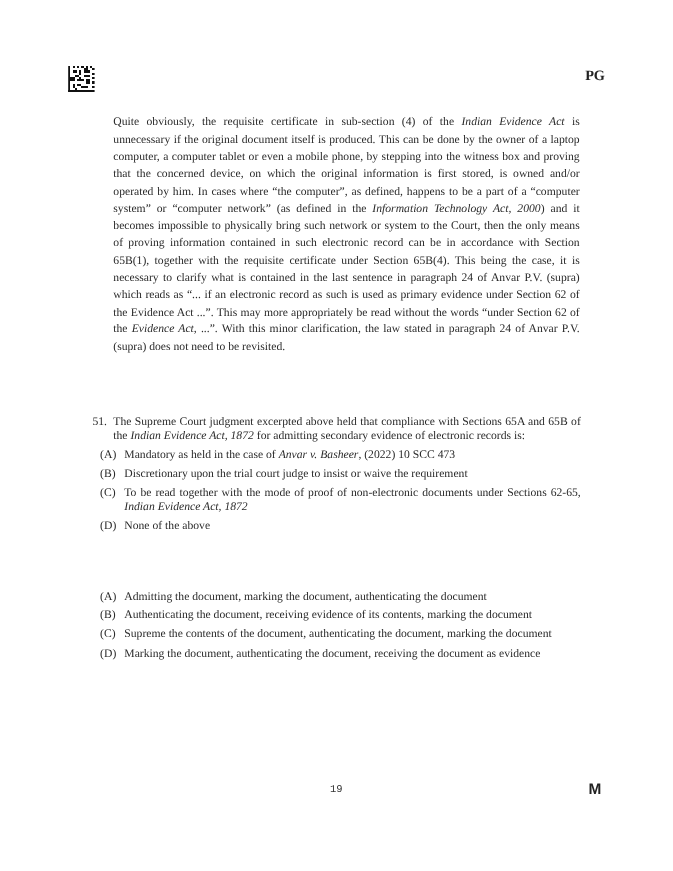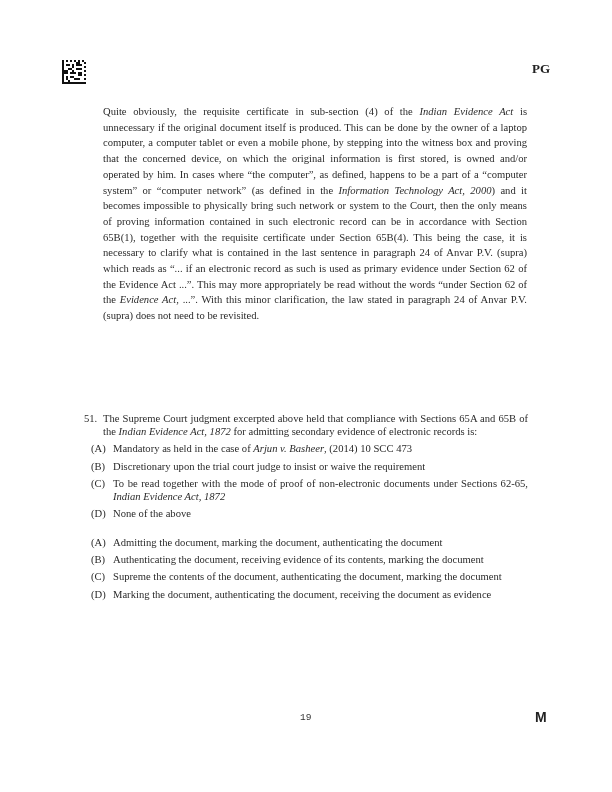--- a/index.html
+++ b/index.html
@@ -65,29 +65,29 @@
       <rect x="9" y="2" width="1" height="1" fill="#111"></rect>
     <rect x="5" y="5" width="1" height="1" fill="#111"></rect>
       <rect x="3" y="10" width="1" height="1" fill="#111"></rect>
   </svg>
   <div class="code">PG</div>
 
   <div class="passage">
     <p><span>Quite obviously, the requisite certificate in sub-section (4) of the </span><i>Indian Evidence Act</i><span> is unnecessary if the original document itself is produced. This can be done by the owner of a laptop computer, a computer tablet or even a mobile phone, by stepping into the witness box and proving that the concerned device, on which the original information is first stored, is owned and/or operated by him. In cases where “the computer”, as defined, happens to be a part of a “computer system” or “computer network” (as defined in the </span><i>Information Technology Act, 2000</i><span>) and it becomes impossible to physically bring such network or system to the Court, then the only means of proving information contained in such electronic record can be in accordance with Section 65B(1), together with the requisite certificate under Section 65B(4). This being the case, it is necessary to clarify what is contained in the last sentence in paragraph 24 of Anvar P.V. (supra) which reads as “... if an electronic record as such is used as primary evidence under Section 62 of the Evidence Act ...”. This may more appropriately be read without the words “under Section 62 of the </span><i>Evidence Act</i><span>, ...”. With this minor clarification, the law stated in paragraph 24 of Anvar P.V. (supra) does not need to be revisited.</span></p>
   </div>
 
-  <div class="q" style="top:412px;">
+  <div class="q" style="top:377px;">
     <div class="q-stem">
       <span class="q-num">51.</span>
       <span class="q-text"><span>The Supreme Court judgment excerpted above held that compliance with Sections 65A and 65B of the </span><i>Indian Evidence Act, 1872</i><span> for admitting secondary evidence of electronic records is:</span></span>
     </div>
     <div class="opts">
       <div class="opt">
           <span class="opt-label">(A)</span>
-          <span class="opt-text"><span>Mandatory as held in the case of </span><i>Arjun v. Basheer</i><span>, (2014) 10 SCC 473</span></span>
+          <span class="opt-text"><span>Mandatory as held in the case of </span><i>Anvar v. Basheer</i><span>, (2022) 10 SCC 473</span></span>
         </div>
       <div class="opt">
           <span class="opt-label">(B)</span>
           <span class="opt-text"><span>Discretionary upon the trial court judge to insist or waive the requirement</span></span>
         </div>
       <div class="opt">
           <span class="opt-label">(C)</span>
           <span class="opt-text"><span>To be read together with the mode of proof of non-electronic documents under Sections 62-65, </span><i>Indian Evidence Act, 1872</i></span>
         </div>
       <div class="opt">

